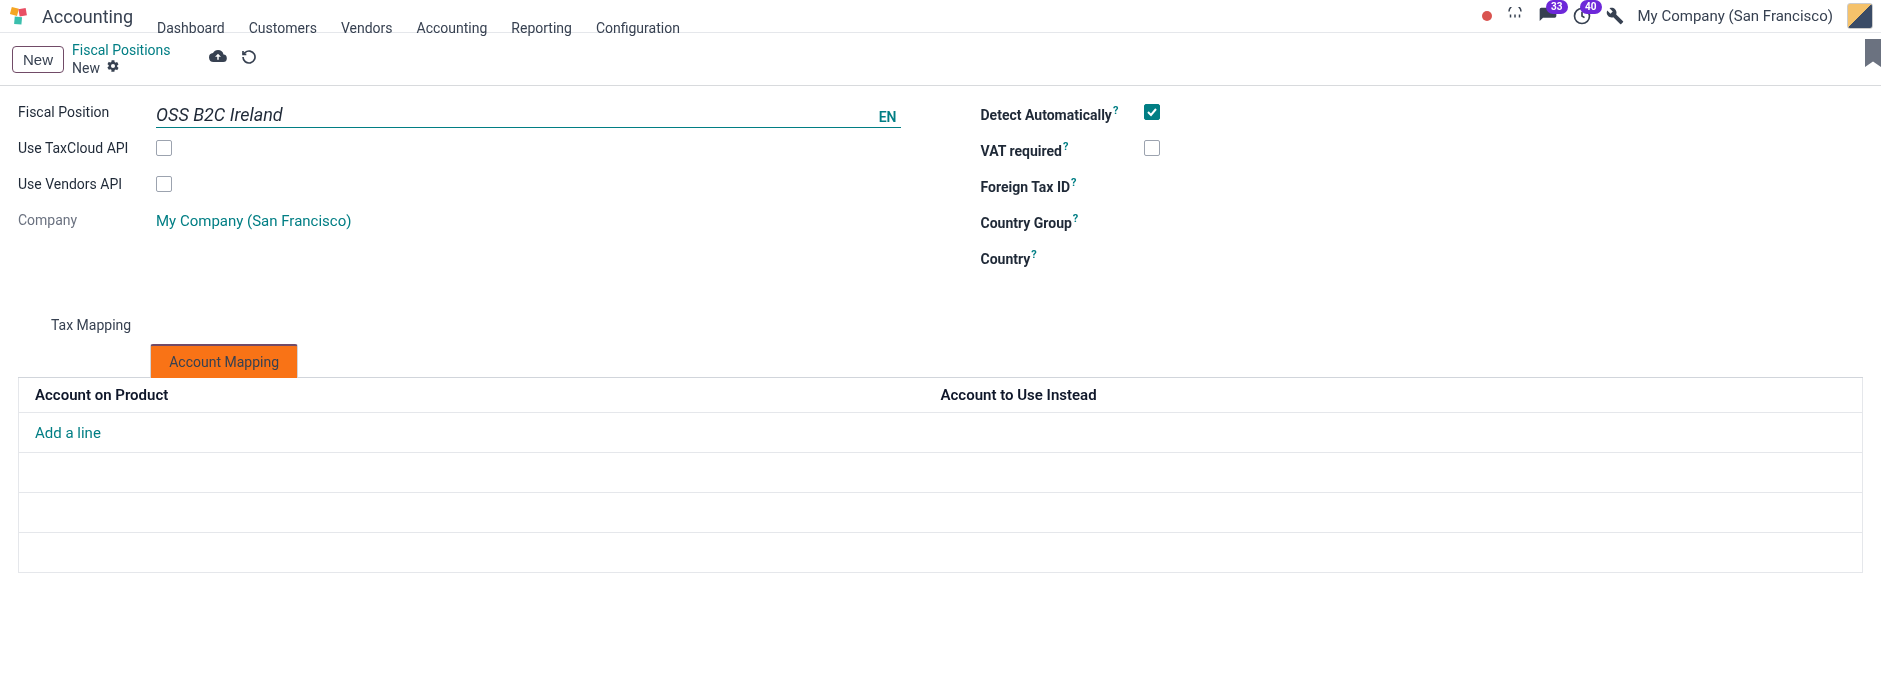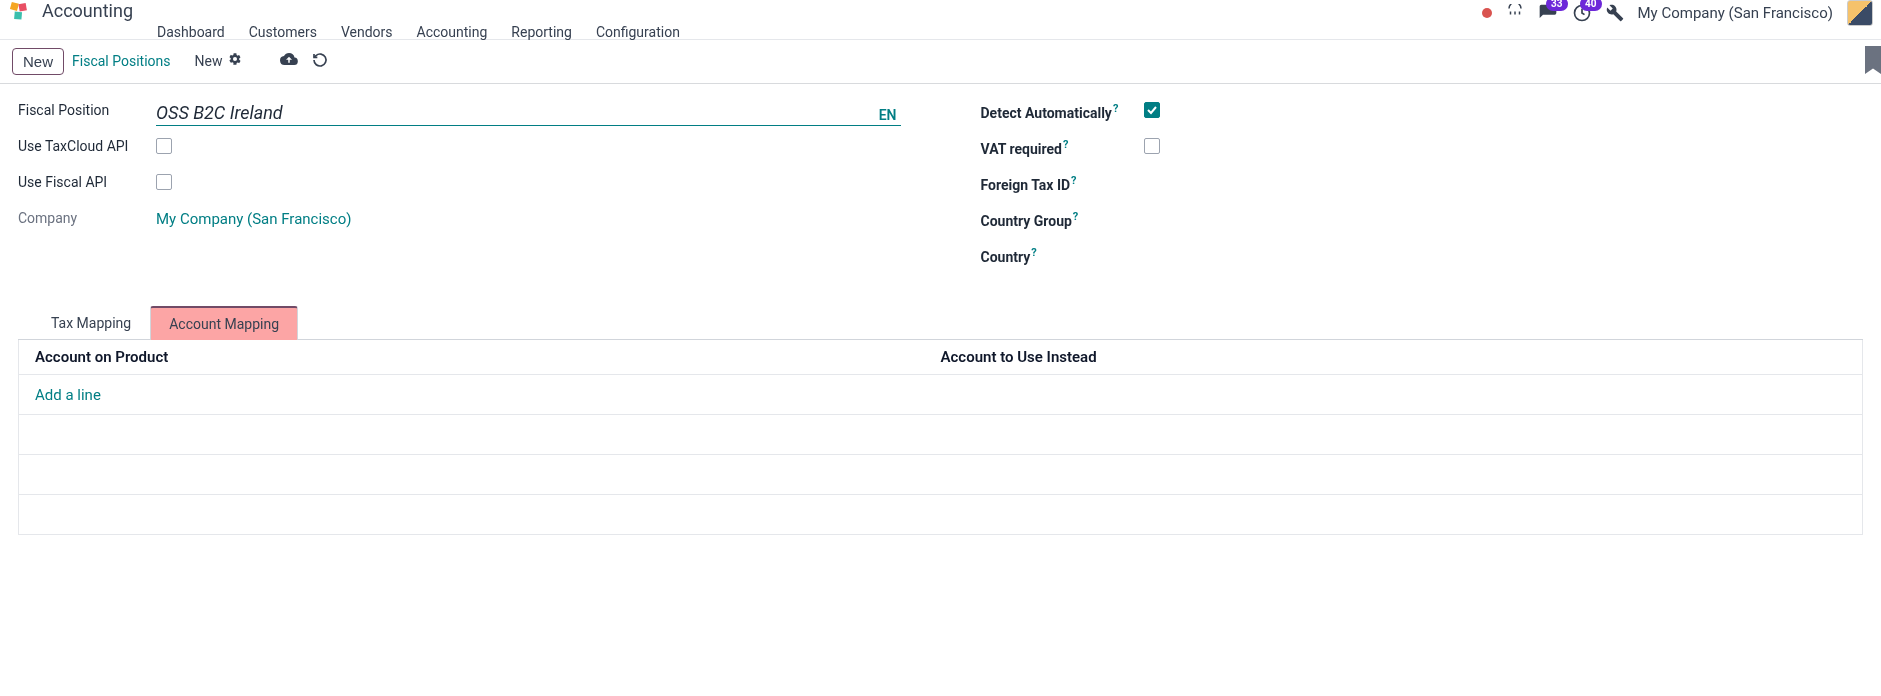--- a/index.html
+++ b/index.html
@@ -5,22 +5,22 @@
   * { box-sizing: border-box; margin: 0; padding: 0; }
   body {
     font-family: -apple-system, BlinkMacSystemFont, "Segoe UI", Roboto, "Helvetica Neue", Arial, sans-serif;
     font-size: 14px;
     color: #374151;
     background: #fff;
   }
   
   .navbar {
     display: flex;
-    align-items: flex-start;
-    height: 40px;
+    align-items: center;
+    height: 33px;
     padding: 0 8px;
     border-bottom: 1px solid #e5e7eb;
     gap: 8px;
   }
   .logo { display: flex; align-items: center; margin-right: 4px; }
   .app-name {
     font-size: 18px;
     color: #374151;
     margin-right: 16px;
   }
@@ -88,23 +88,22 @@
     border: 1px solid #714B67;
     background: #fff;
     color: #374151;
     padding: 4px 10px;
     font-size: 15px;
     border-radius: 4px;
     cursor: pointer;
   }
   .breadcrumb-area {
     display: flex;
-    flex-direction: row;
+    flex-direction: column;
     line-height: 1.3;
-    gap: 24px;
   }
   .breadcrumb-link {
     color: #017e84;
     font-size: 14px;
     cursor: pointer;
   }
   .breadcrumb-current {
     color: #374151;
     font-size: 14px;
     display: flex;
@@ -215,22 +214,23 @@
     font-size: 14px;
     color: #374151;
     cursor: pointer;
     border: 1px solid transparent;
     border-bottom: none;
     margin-bottom: -1px;
   }
   .tab.active {
     border-color: #d1d5db;
     border-top: 2px solid #714B67;
-    background: #fca5a5;
+    background: #f97316;
     border-radius: 3px 3px 0 0;
+    margin-top: 36px;
   }
   
   .table-area {
     border-left:1px solid #e5e7eb;
     border-right:1px solid #e5e7eb;
   }
   .table-header {
     display: flex;
     padding: 8px 16px;
     border-bottom: 1px solid #e5e7eb;
@@ -346,21 +346,21 @@
           <span class="lang-badge">EN</span>
         </div>
       </div>
       <div class="field-row">
         <span class="field-label">Use TaxCloud API</span>
         <span class="checkbox">
           
         </span>
       </div>
       <div class="field-row">
-        <span class="field-label">Use Fiscal API</span>
+        <span class="field-label">Use Vendors API</span>
         <span class="checkbox">
           
         </span>
       </div>
       <div class="field-row">
         <span class="field-label" style="color:#6b7280">Company</span>
         <span class="link-value">My Company (San Francisco)</span>
       </div>
     </div>
 

